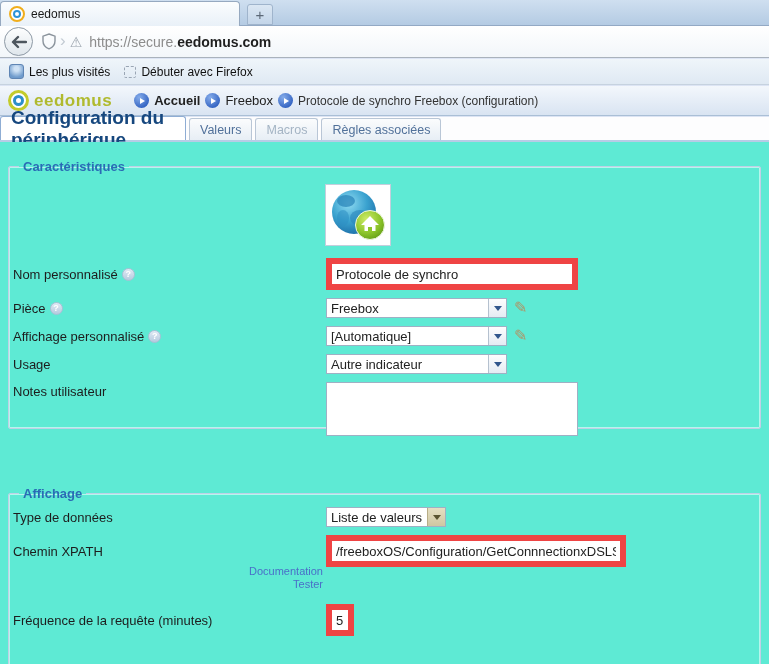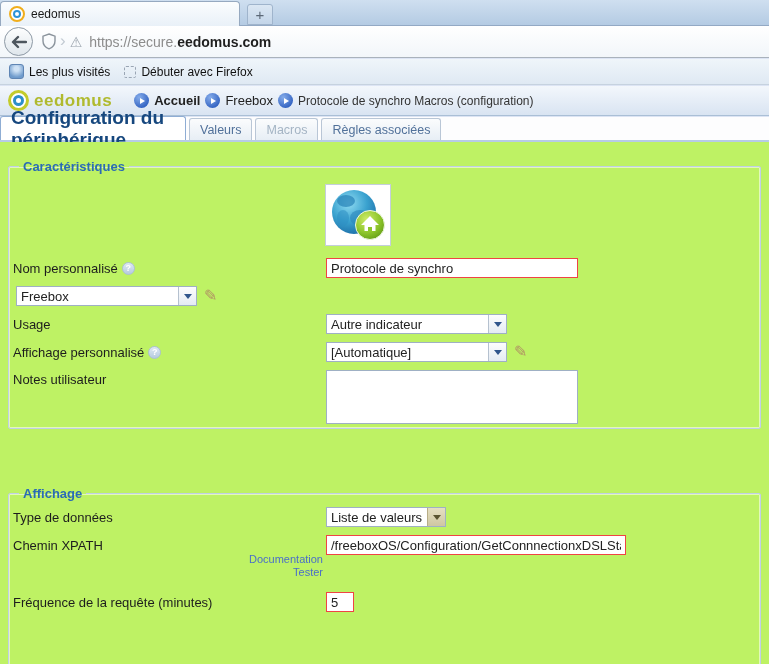--- a/index.html
+++ b/index.html
@@ -68,21 +68,21 @@
     background:#fdfdfe; border-bottom:2px solid #b7cce6; display:flex; align-items:flex-end; gap:3px; }
   .ptab { height:22px; border:1px solid #b9c6d6; border-bottom:none; border-radius:3px 3px 0 0;
     background:linear-gradient(#fbfcfd,#e7eef5); font-size:12.5px; color:#51719a;
     display:flex; align-items:center; justify-content:center; padding:0 10px; }
   .ptab.active { width:186px; background:#fff; border-color:#8fadd4; font-weight:bold;
     color:#16477e; font-size:19px; height:24px; }
   .ptab.disabled { color:#a4b4c4; }
 
   
   .content { position:absolute; left:0; top:142px; width:769px; height:522px;
-    background:#bef264; padding-top:17px; }
+    background:#5eead4; padding-top:17px; }
   fieldset { margin:0 8px; border:1px solid #c0cfe6; border-radius:2px;
     box-shadow:inset 0 0 0 1px rgba(255,255,255,.55); padding:6px 4px 8px 4px; }
   legend { font-size:13px; font-weight:bold; color:#2a6bb5; padding:0 4px; margin-left:6px; }
   .fs-car { height:270px; }
   .fs-aff { height:230px; margin-top:57px; }
 
   .devicon-wrap { margin:4px 0 12px 312px; width:66px; height:62px; background:#fff;
     border:1px solid #c4cedc; display:flex; align-items:center; justify-content:center; }
 
   .row { display:flex; align-items:center; margin-bottom:8px; }
@@ -91,21 +91,21 @@
   .lbl-top { align-items:flex-start; }
   .lbl-top .lblcell { padding-top:2px; }
   .ctrl { margin-left:3px; display:flex; align-items:center; }
 
   .help { width:13px; height:13px; border-radius:50%; flex:none;
     background:linear-gradient(#dfe9f4,#b6cbdf); border:1px solid #abc0d6;
     color:#fff; font-size:9px; font-weight:bold;
     display:flex; align-items:center; justify-content:center; }
   .help::before { content:"?"; }
 
-  input[type=text] { height:20px; border:1px solid #ef4444; background:#fff;
+  input[type=text] { height:32px; border:6px solid #ef4444; background:#fff;
     font-family:inherit; font-size:13px; color:#222; padding:0 4px; }
   .w250 { width:252px; } .w400 { width:400px; } .w300 { width:300px; } .w28 { width:28px; }
   textarea { width:252px; height:54px; border:1px solid #9fb0c4; background:#fff;
     font-family:inherit; font-size:13px; resize:none; }
 
   .select { height:20px; border:1px solid #9fb0c4; background:#fff; display:flex;
     align-items:center; font-size:13px; color:#222; }
   .sel-text { flex:1; padding:0 4px; white-space:nowrap; overflow:hidden; }
   .sel-btn { width:18px; height:100%; border-left:1px solid #b5c1cf; flex:none;
     background:linear-gradient(#fdfdfe,#e4ebf3); display:flex; align-items:center; justify-content:center; }
@@ -173,21 +173,21 @@
     <div class="crumb">
       <span class="arrow-ball"></span>
       <span class="crumb-accueil">Accueil</span>
     </div>
     <div class="crumb">
       <span class="arrow-ball"></span>
       <span class="crumb-mid">Freebox</span>
     </div>
     <div class="crumb">
       <span class="arrow-ball"></span>
-      <span class="crumb-last">Protocole de synchro Macros (configuration)</span>
+      <span class="crumb-last">Protocole de synchro Freebox (configuration)</span>
     </div>
   </div>
 </div>
 
 <div class="pagetabs">
   <div class="ptab active">Configuration du périphérique</div>
   <div class="ptab">Valeurs</div>
   <div class="ptab disabled">Macros</div>
   <div class="ptab">Règles associées</div>
 </div>
@@ -225,55 +225,59 @@
       <div class="lblcell">
         <span>Nom personnalisé</span>
         <span class="help"></span>
       </div>
       <div class="ctrl">
         <input type="text" class="w250" value="Protocole de synchro" style="">
       </div>
     </div>
 
     <div class="row">
+      <div class="lblcell">
+        <span>Pièce</span>
+        <span class="help"></span>
+      </div>
       <div class="ctrl">
         <div class="select sel180">
           <span class="sel-text">Freebox</span>
           <span class="sel-btn"></span>
         </div>
         <span class="pencil"></span>
       </div>
     </div>
 
     <div class="row">
       <div class="lblcell">
-        <span>Usage</span>
-      </div>
-      <div class="ctrl">
-        <div class="select sel180">
-          <span class="sel-text">Autre indicateur</span>
-          <span class="sel-btn"></span>
-        </div>
-      </div>
-    </div>
-
-    <div class="row">
-      <div class="lblcell">
         <span>Affichage personnalisé</span>
         <span class="help"></span>
       </div>
       <div class="ctrl">
         <div class="select sel180">
           <span class="sel-text">[Automatique]</span>
           <span class="sel-btn"></span>
         </div>
         <span class="pencil"></span>
       </div>
     </div>
 
+    <div class="row">
+      <div class="lblcell">
+        <span>Usage</span>
+      </div>
+      <div class="ctrl">
+        <div class="select sel180">
+          <span class="sel-text">Autre indicateur</span>
+          <span class="sel-btn"></span>
+        </div>
+      </div>
+    </div>
+
     <div class="row lbl-top">
       <div class="lblcell">
         <span>Notes utilisateur</span>
       </div>
       <div class="ctrl">
         <textarea style=""></textarea>
       </div>
     </div>
   </fieldset>
 

